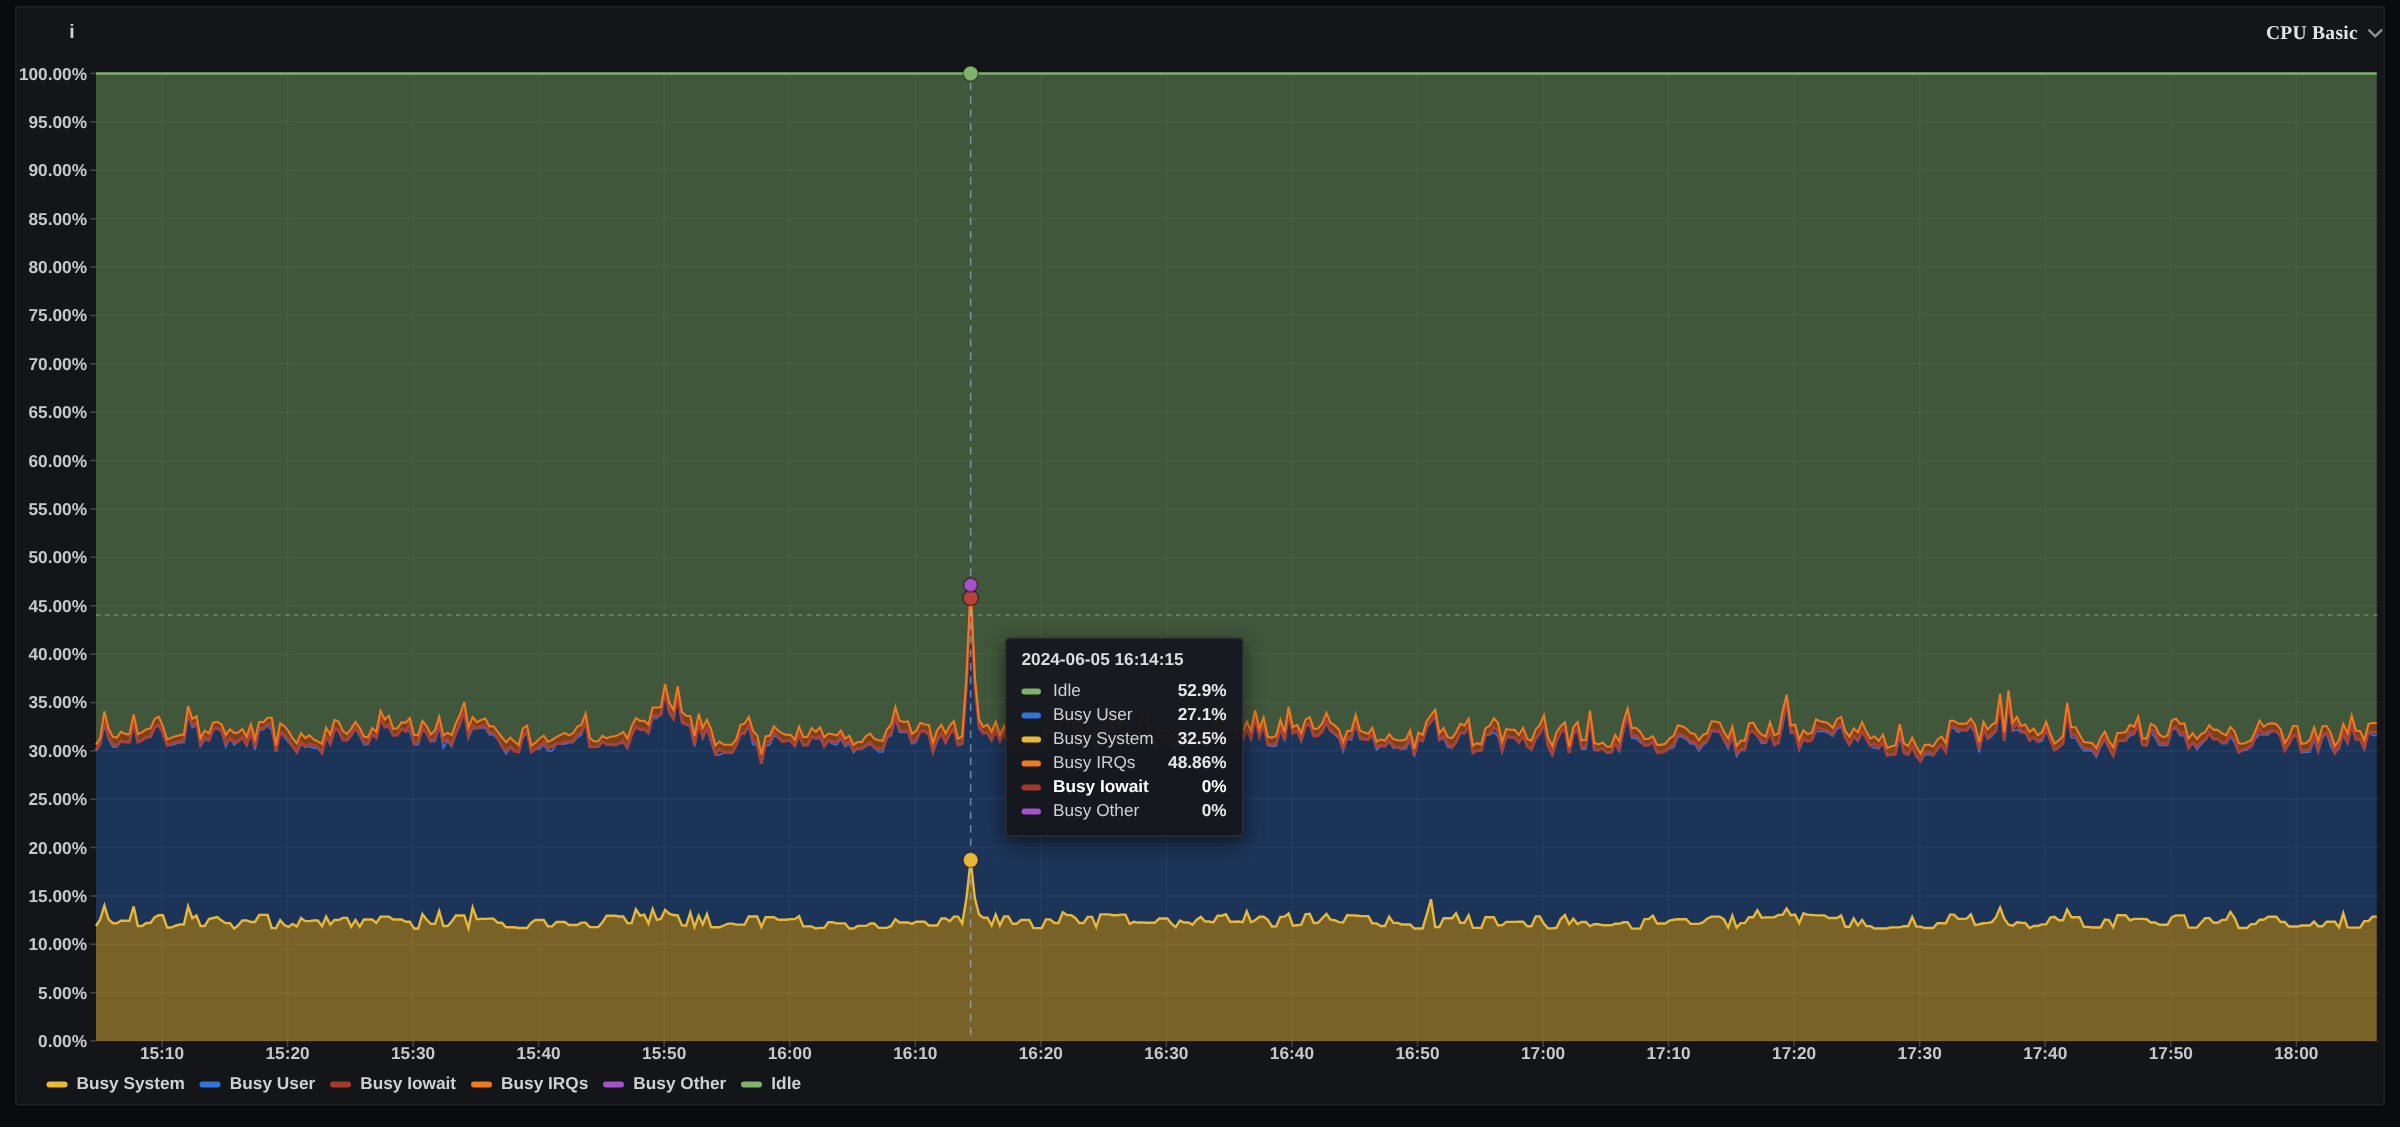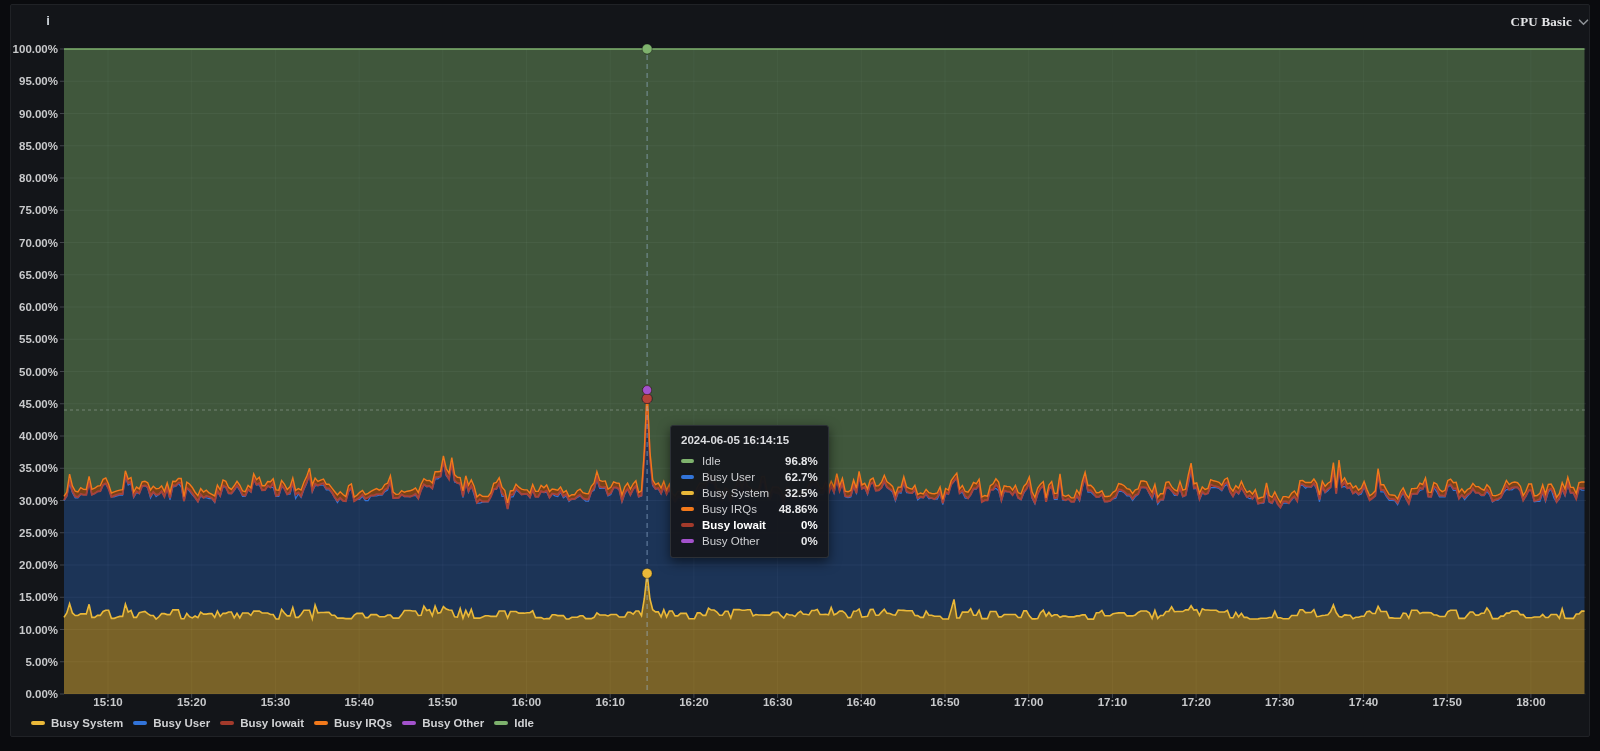--- a/index.html
+++ b/index.html
@@ -174,26 +174,26 @@
       <circle cx="636.1041689000809" cy="385.076" r="4.5" fill="#A352CC" stroke="rgba(0,0,0,0.35)" stroke-width="1"></circle>
       <circle cx="636.1041689000809" cy="44" r="5" fill="#7EB26D" stroke="rgba(0,0,0,0.35)" stroke-width="1"></circle>
     </svg>
 
   <div id="tooltip" style="left: 647px; top: 420px; margin-left: 12px;">
     <div id="tooltip-title">2024-06-05 16:14:15</div>
     <div id="tooltip-rows">
         <div class="tt-row">
           <span class="tt-swatch" style="background: rgb(126, 178, 109);"></span>
           <span class="tt-label">Idle</span>
-          <span class="tt-value">96.8%</span>
+          <span class="tt-value">52.9%</span>
         </div>
         <div class="tt-row">
           <span class="tt-swatch" style="background: rgb(50, 116, 217);"></span>
           <span class="tt-label">Busy User</span>
-          <span class="tt-value">62.7%</span>
+          <span class="tt-value">27.1%</span>
         </div>
         <div class="tt-row">
           <span class="tt-swatch" style="background: rgb(234, 184, 57);"></span>
           <span class="tt-label">Busy System</span>
           <span class="tt-value">32.5%</span>
         </div>
         <div class="tt-row">
           <span class="tt-swatch" style="background: rgb(242, 121, 27);"></span>
           <span class="tt-label">Busy IRQs</span>
           <span class="tt-value">48.86%</span>

